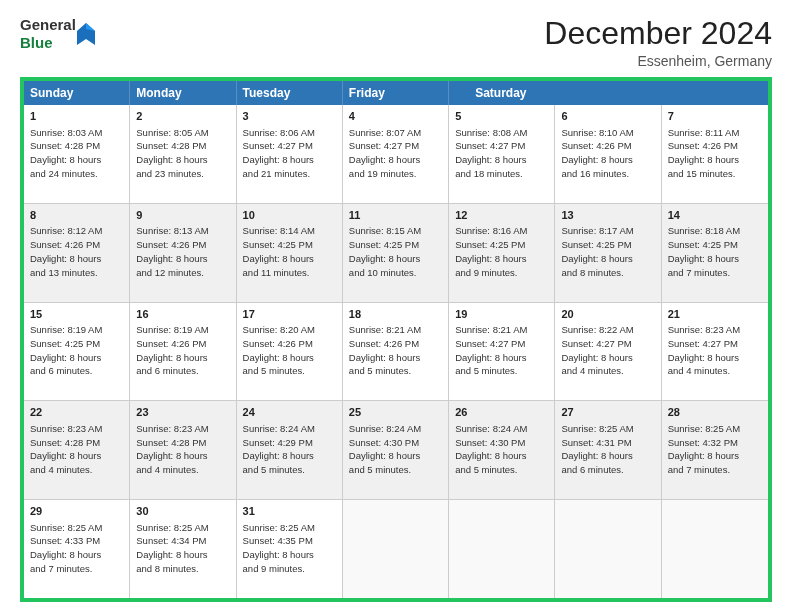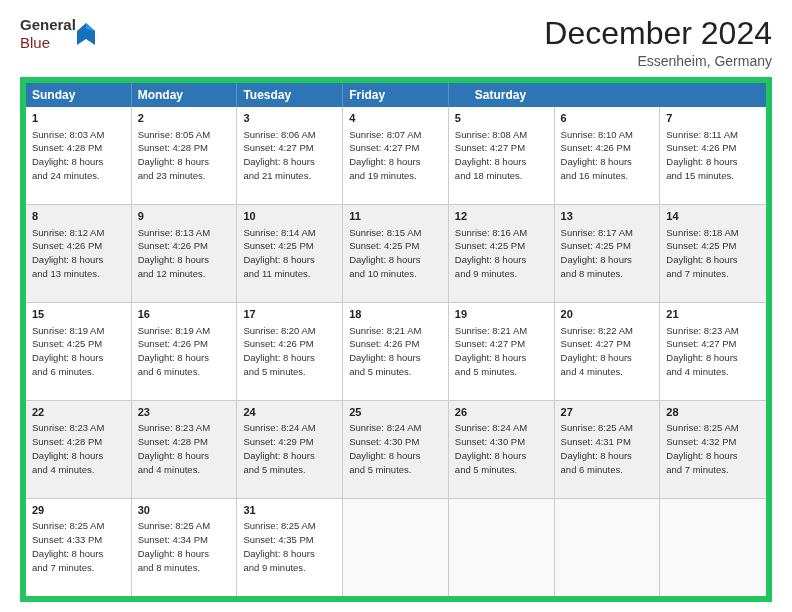--- a/index.html
+++ b/index.html
@@ -29,22 +29,22 @@
       gap: 2px;
     }
     .logo-text-general {
       font-size: 15px;
       font-weight: bold;
       color: #333;
       line-height: 1.1;
     }
     .logo-text-blue {
       font-size: 15px;
-      font-weight: normal;
-      color: #7f1d1d;
+      font-weight: bold;
+      color: #15803d;
       line-height: 1.1;
     }
     .logo-icon {
       width: 18px;
       height: 22px;
       margin-left: 1px;
     }
     .title-area {
       text-align: right;
     }
@@ -56,21 +56,21 @@
     }
     .subtitle {
       font-size: 14px;
       color: #555;
       margin-top: 2px;
     }
     .calendar {
       flex: 1;
       display: flex;
       flex-direction: column;
-      border: 6px solid #22c55e;
+      border: 4px solid #22c55e;
     }
     .cal-header {
       display: grid;
       grid-template-columns: repeat(7, 1fr);
       background: #2e75b6;
     }
     .cal-header-cell {
       color: #fff;
       font-size: 12px;
       font-weight: bold;

